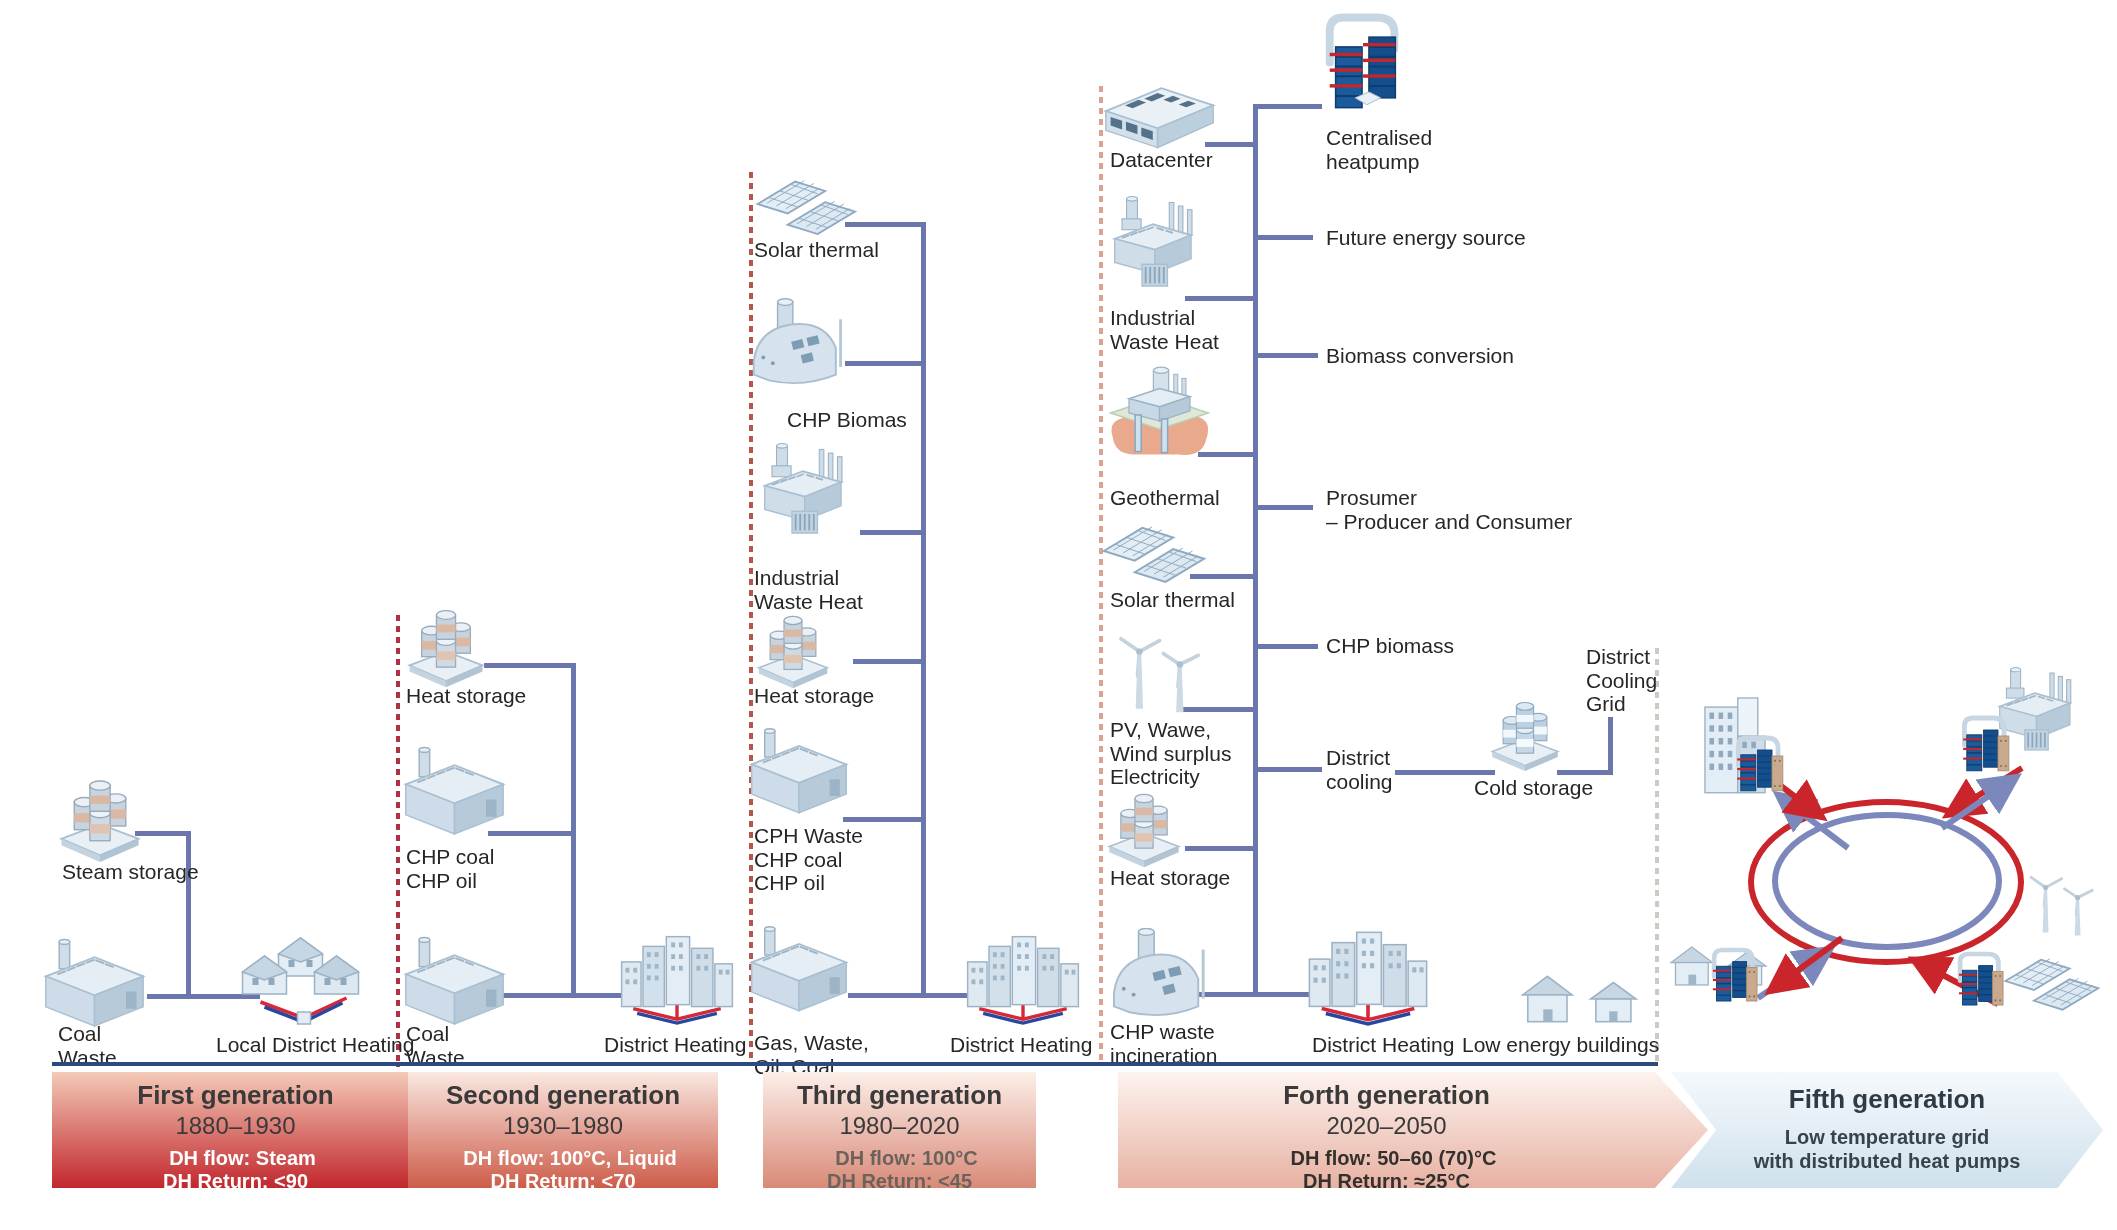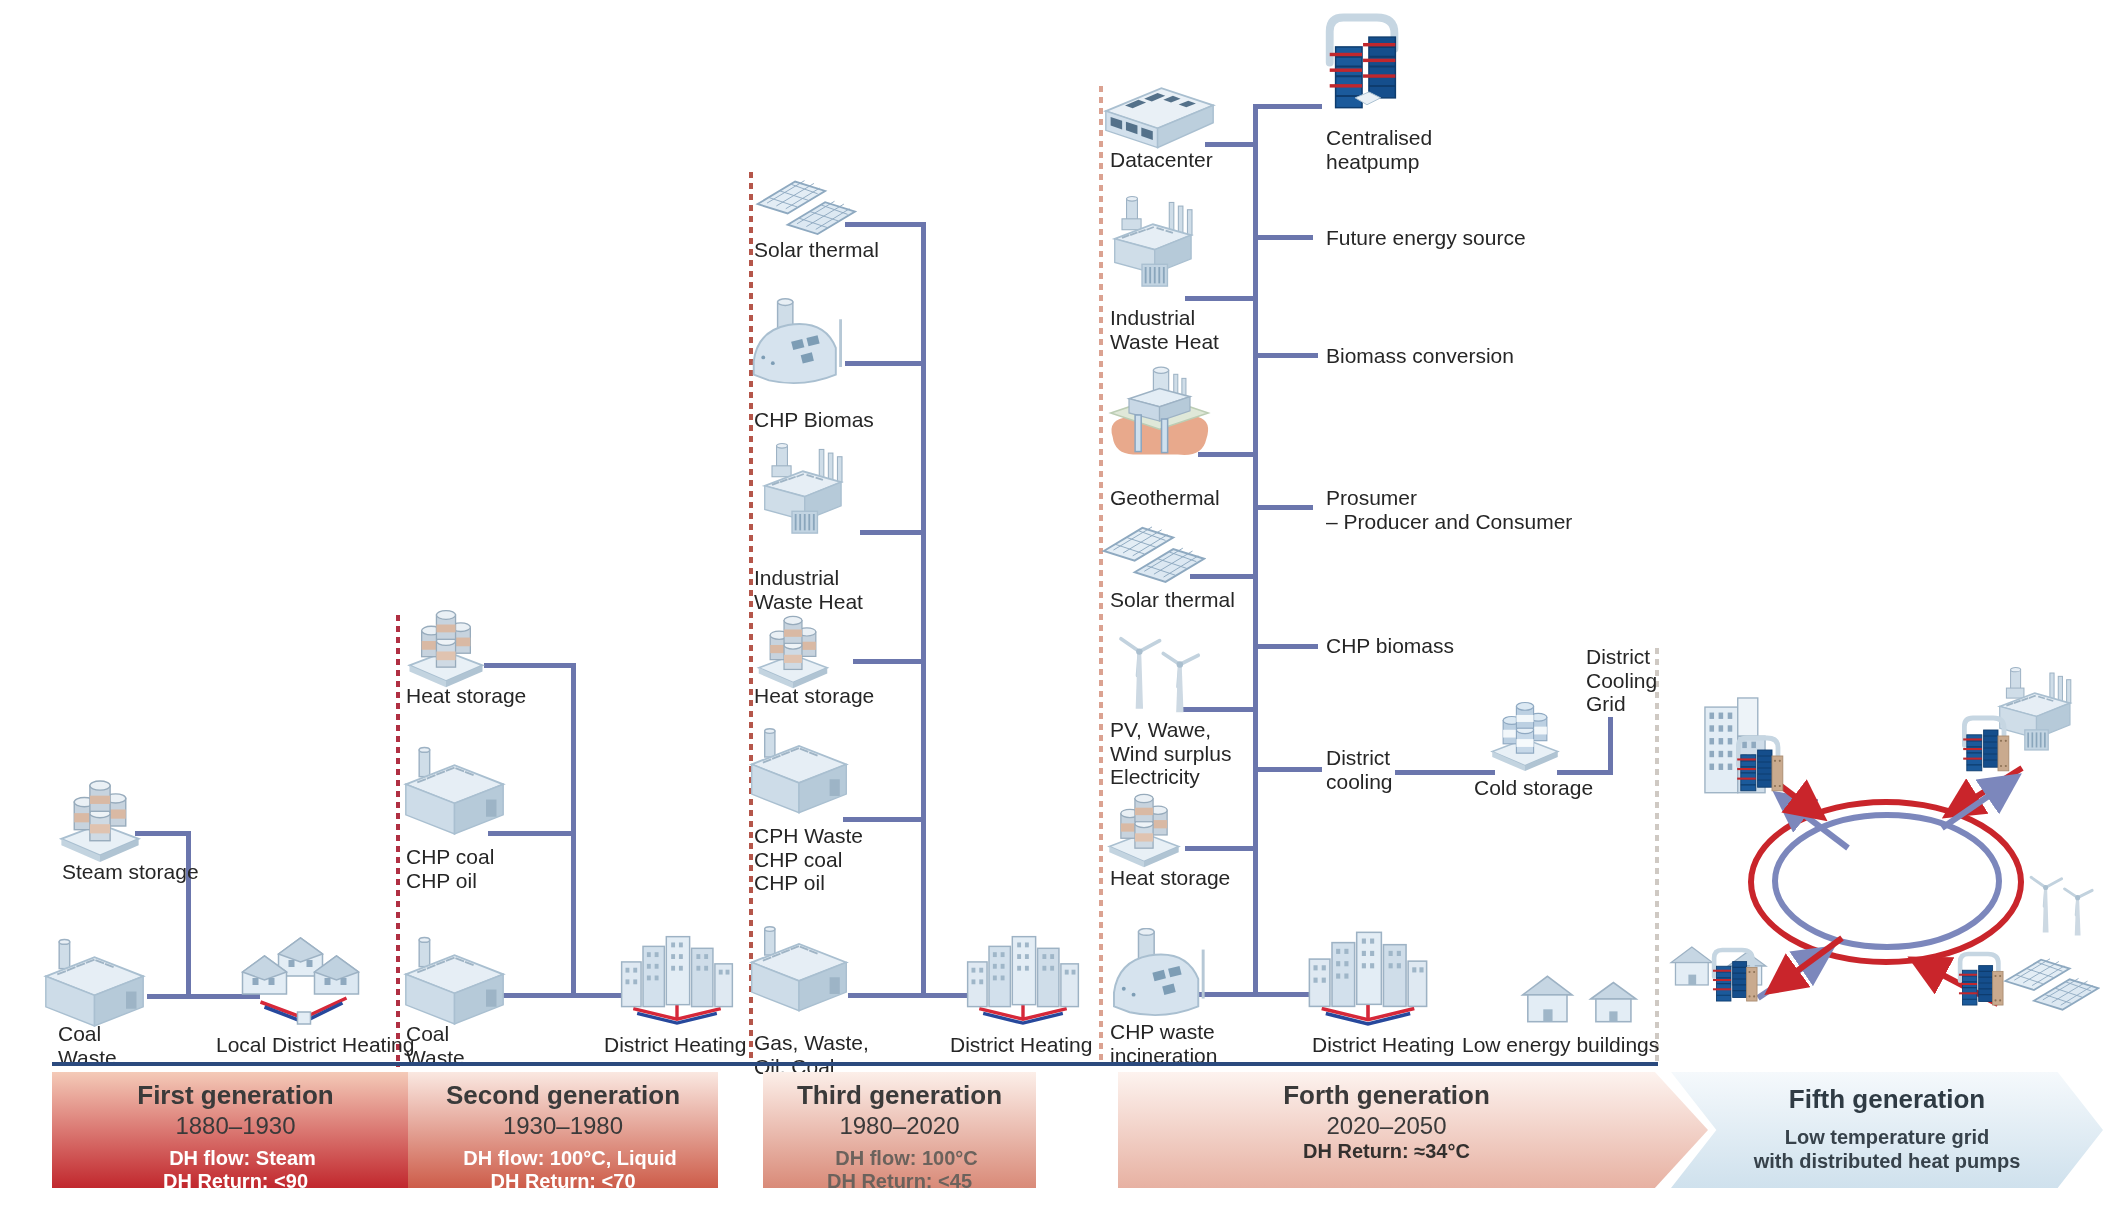--- a/index.html
+++ b/index.html
@@ -395,21 +395,21 @@
     </svg>
   <div class="lbl" style="left:604px;top:1033px;">District Heating</div>
 
   <svg class="icon" style="left:752px;top:168px;width:105px;height:74px;">
       <use href="#s-solar"></use>
     </svg>
   <div class="lbl" style="left:754px;top:238px;">Solar thermal</div>
   <svg class="icon" style="left:748px;top:296px;width:105px;height:100px;">
       <use href="#s-dome"></use>
     </svg>
-  <div class="lbl" style="left:754px;top:408px;">CHP Biomas</div>
+  <div class="lbl" style="left:787px;top:408px;">CHP Biomas</div>
   <svg class="icon" style="left:752px;top:440px;width:100px;height:108px;">
       <use href="#s-industrial"></use>
     </svg>
   <div class="lbl" style="left:754px;top:566px;">Industrial
 Waste Heat</div>
   <svg class="icon" style="left:752px;top:614px;width:82px;height:75px;">
       <use href="#s-barrels-warm"></use>
     </svg>
   <div class="lbl" style="left:754px;top:684px;">Heat storage</div>
   <svg class="icon" style="left:748px;top:724px;width:102px;height:92px;">
@@ -555,21 +555,22 @@
   <div class="banner b3">
     <div class="t">Third generation</div>
     <div class="y">1980–2020</div>
     <div class="f">DH flow: 100°C</div>
     <div class="r">DH Return: &lt;45</div>
   </div>
   <div class="banner b4">
     <div class="inner">
       <div class="t">Forth generation</div>
       <div class="y">2020–2050</div>
-      <div class="r">DH Return: ≈34°C</div>
+      <div class="f">DH flow: 50–60 (70)°C</div>
+      <div class="r">DH Return: ≈25°C</div>
     </div>
   </div>
   <div class="banner b5">
     <div class="t">Fifth generation</div>
     <div class="s">Low temperature grid
 with distributed heat pumps</div>
   </div>
 
 </div>
 

